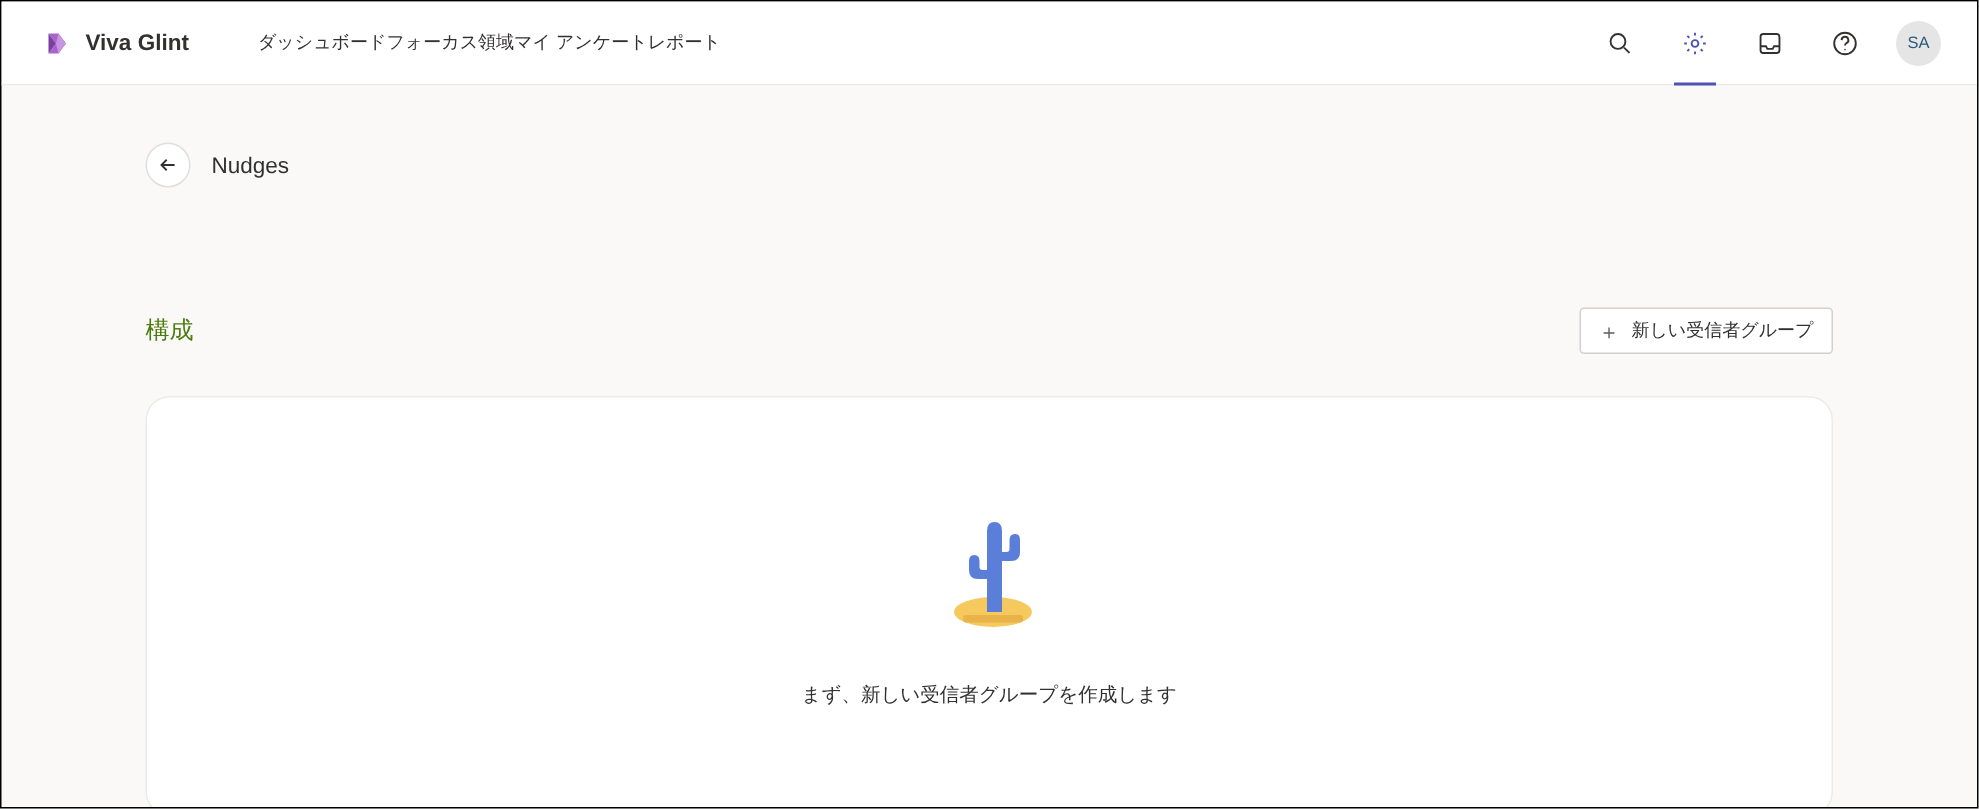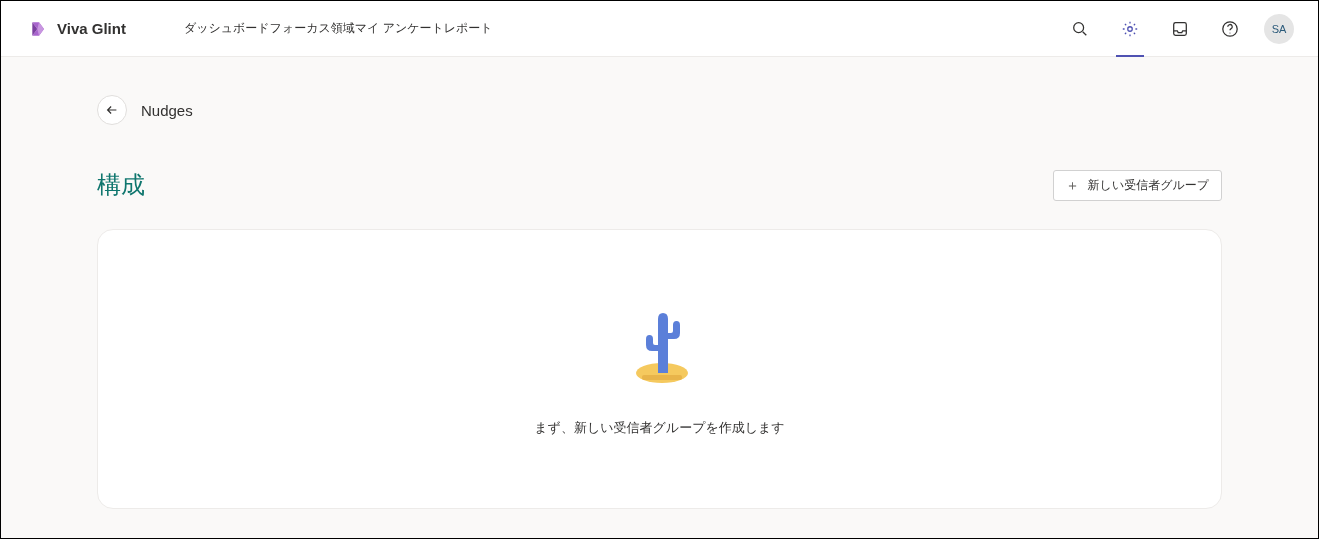--- a/index.html
+++ b/index.html
@@ -16,21 +16,21 @@
       background: #ffffff;
       display: flex;
       align-items: center;
       padding: 0 24px 0 28px;
       border-bottom: 1px solid #edebe9;
     }
     .brand {
       display: flex;
       align-items: center;
       gap: 8px;
-      margin-right: 58px;
+      margin-right: 46px;
     }
     .brand-logo {
       width: 20px;
       height: 20px;
       display: flex;
       align-items: center;
       justify-content: center;
     }
     .brand-name {
       font-size: 15px;
@@ -88,21 +88,21 @@
       color: #2b5a7a;
       cursor: pointer;
     }
     .content {
       padding: 38px 96px 30px 96px;
     }
     .breadcrumb-row {
       display: flex;
       align-items: center;
       gap: 14px;
-      margin-bottom: 44px;
+      margin-bottom: 80px;
     }
     .back-btn {
       width: 30px;
       height: 30px;
       border-radius: 50%;
       background: #ffffff;
       border: 1px solid #e1dfdd;
       display: flex;
       align-items: center;
       justify-content: center;
@@ -114,23 +114,23 @@
       font-weight: 400;
       color: #323130;
     }
     .section-header {
       display: flex;
       align-items: center;
       justify-content: space-between;
       margin-bottom: 28px;
     }
     .section-title {
-      font-size: 24px;
+      font-size: 16px;
       font-weight: 400;
-      color: #0f766e;
+      color: #4d7c0f;
     }
     .new-group-btn {
       background: #ffffff;
       border: 1px solid #d1d1d1;
       border-radius: 3px;
       padding: 6px 12px;
       font-size: 12px;
       color: #323130;
       cursor: pointer;
       display: flex;

